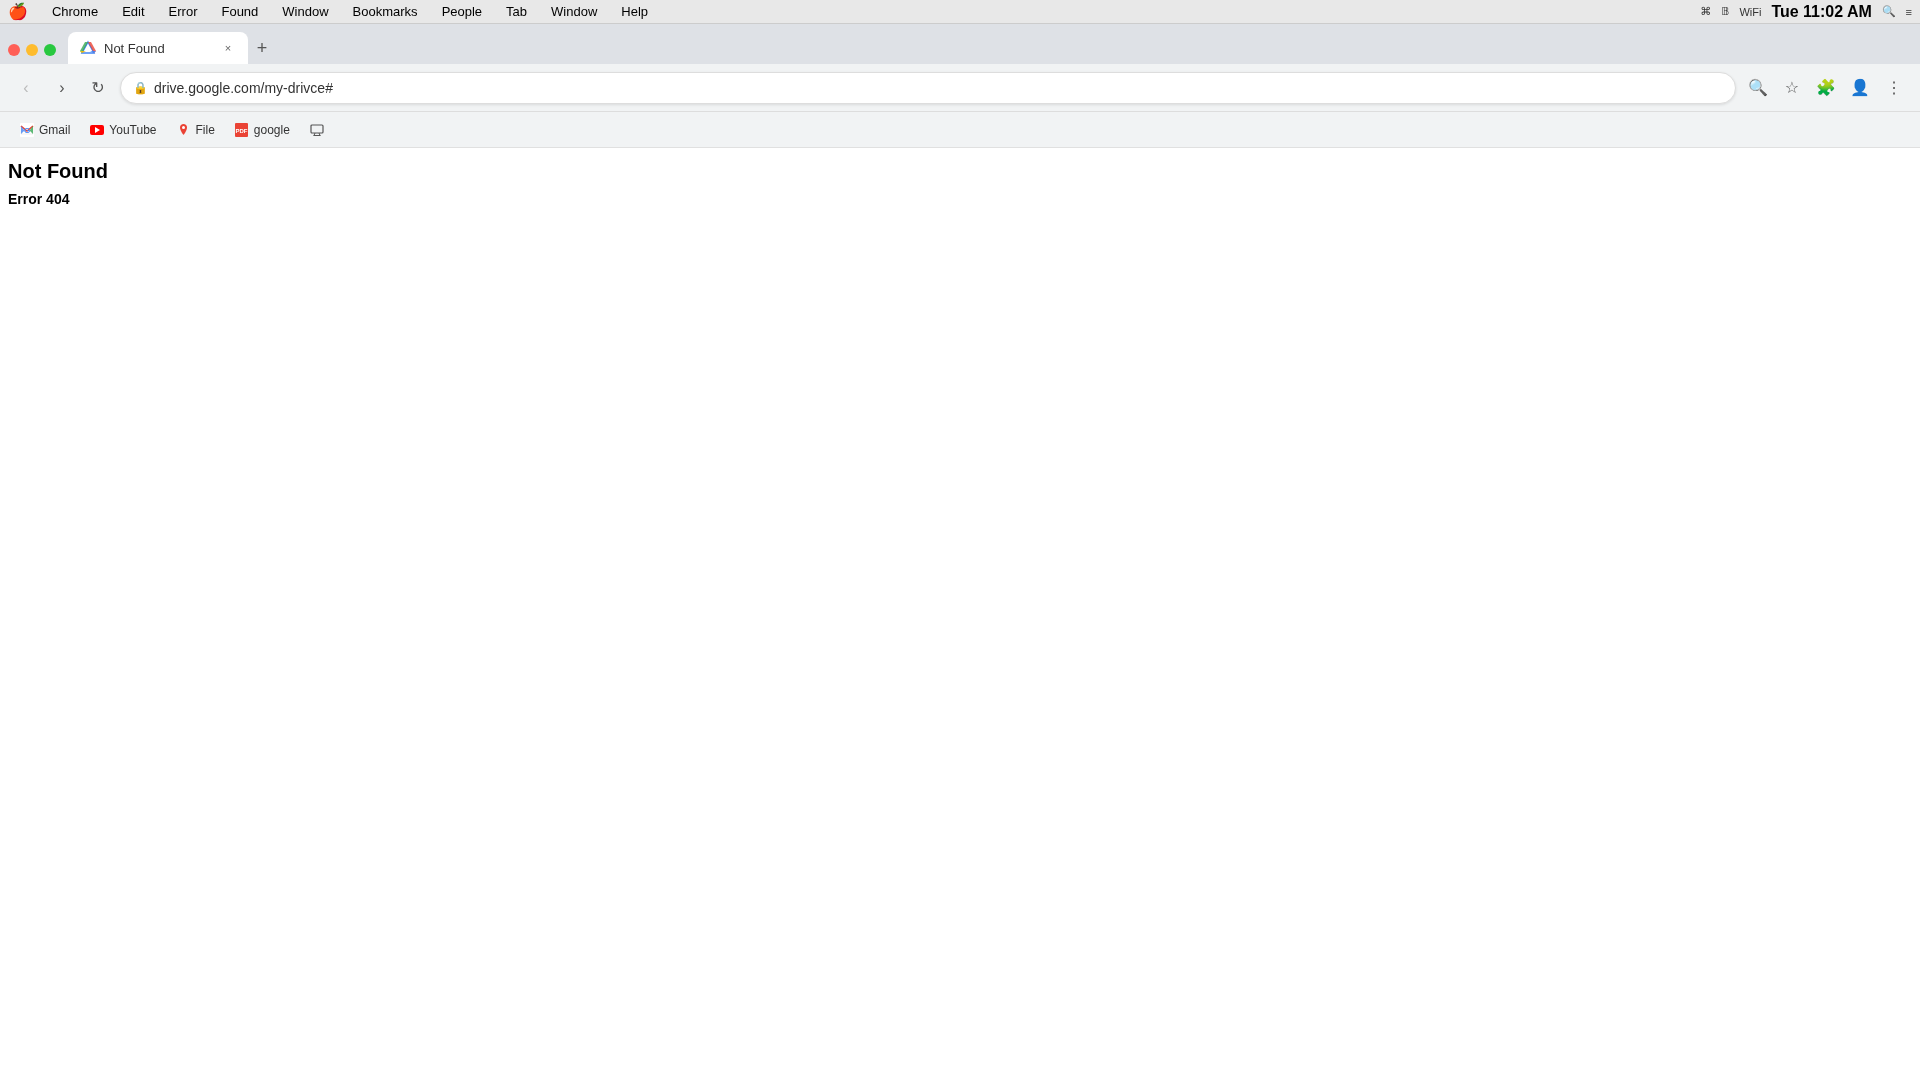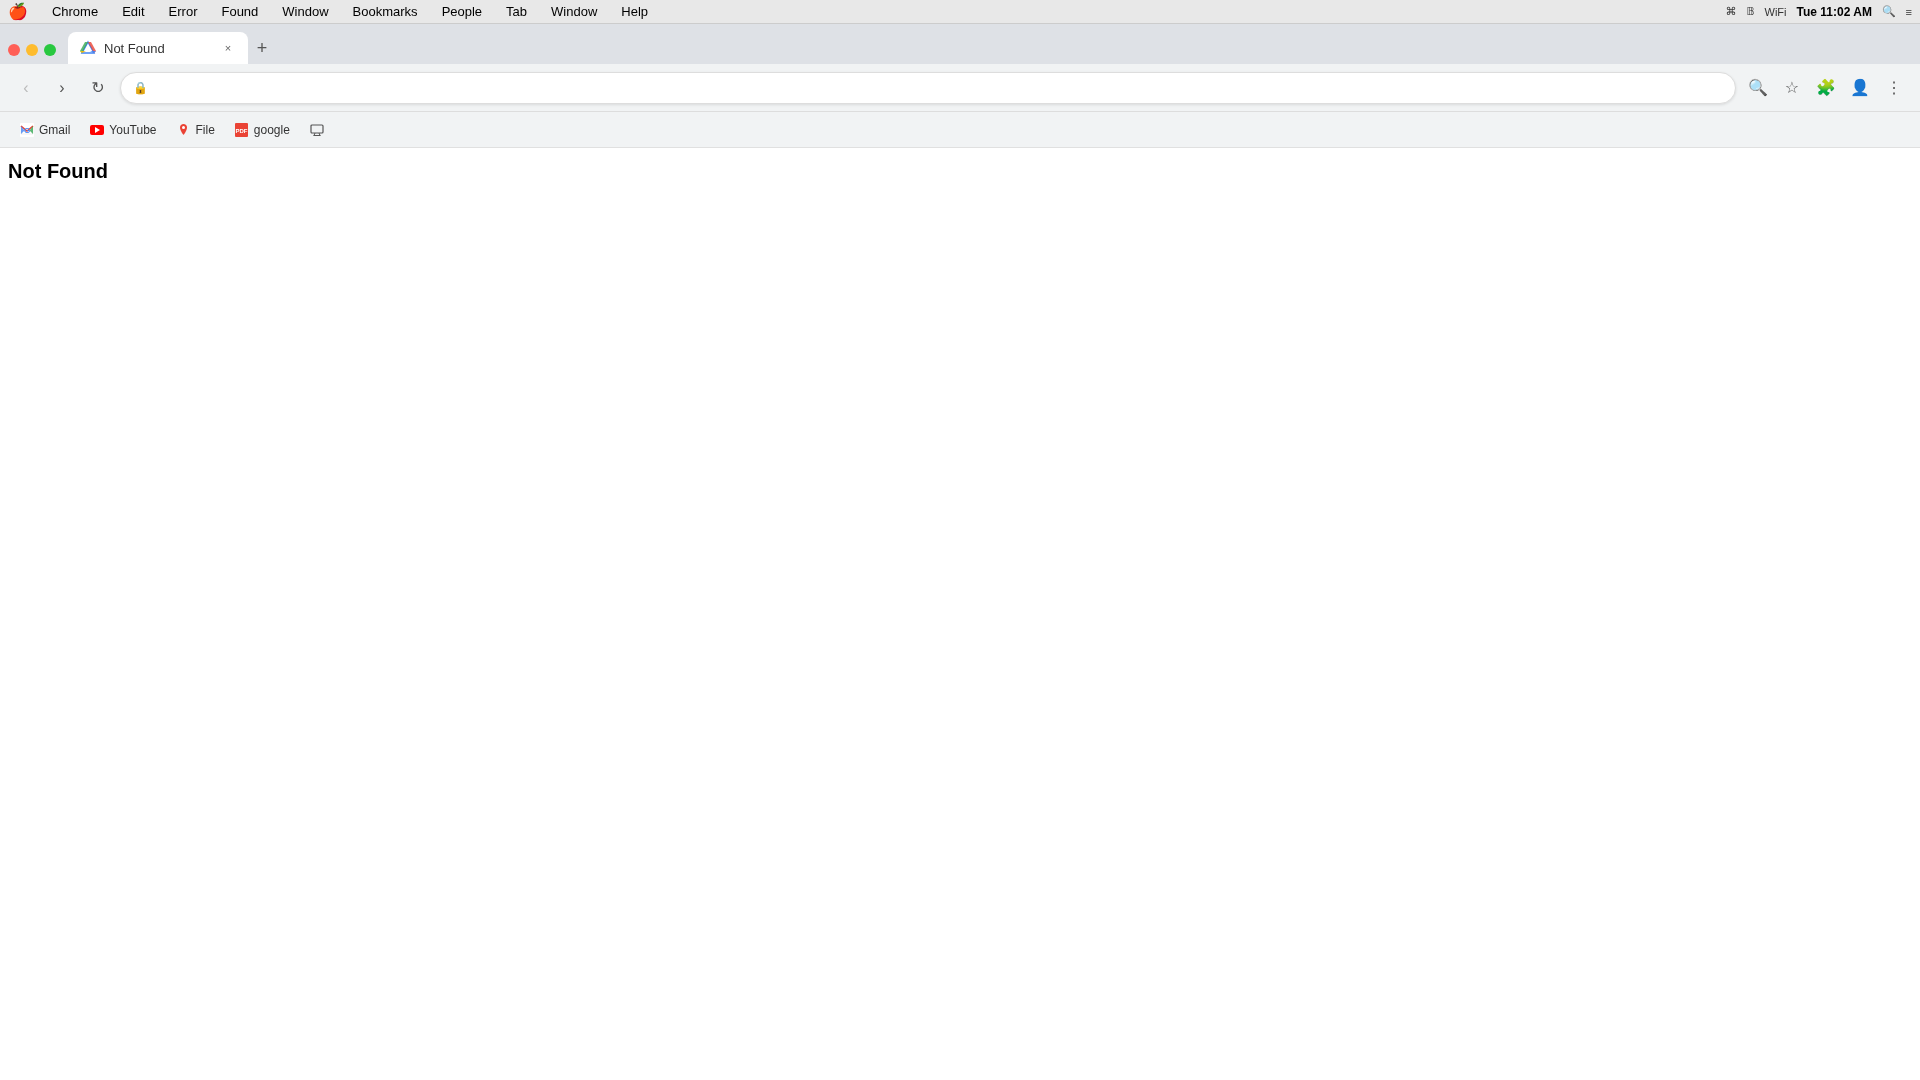--- a/index.html
+++ b/index.html
@@ -29,21 +29,21 @@
     }
     .menubar-item.bold { font-weight: 400; }
     .menubar-right {
       position: absolute;
       right: 8px;
       display: flex;
       align-items: center;
       gap: 10px;
       font-size: 12px;
     }
-    .menubar-time { font-weight: 600; font-size: 12px; }
+    .menubar-time { font-weight: 600; font-size: 16px; }
 
     
     .tab-bar {
       height: 40px;
       background: #dee1e6;
       display: flex;
       align-items: flex-end;
       padding: 0 8px;
       gap: 0;
     }
@@ -281,20 +281,21 @@
     <span>‹</span>
   </div>
   <div class="nav-btn">
     <span>›</span>
   </div>
   <div class="nav-btn">
     <span>↻</span>
   </div>
   <div class="url-bar">
     <span class="lock-icon">🔒</span>
+    <span class="url-text">drive.google.com/my-drivce#</span>
   </div>
   <div class="toolbar-right">
     <div class="toolbar-btn">
       <span>🔍</span>
     </div>
     <div class="toolbar-btn">
       <span>☆</span>
     </div>
     <div class="toolbar-btn">
       <span>🧩</span>
@@ -358,13 +359,14 @@
         <line x1="5" y1="10" x2="4" y2="12.5" stroke="#555" stroke-width="1"></line>
         <line x1="9" y1="10" x2="10" y2="12.5" stroke="#555" stroke-width="1"></line>
         <line x1="3.5" y1="12.5" x2="10.5" y2="12.5" stroke="#555" stroke-width="1"></line>
       </svg>
     </div>
   </div>
 </div>
 
 <div class="page-content">
   <h1 class="not-found-title">Not Found</h1>
+  <p class="error-code">Error 404</p>
 </div>
 
 </body></html>

